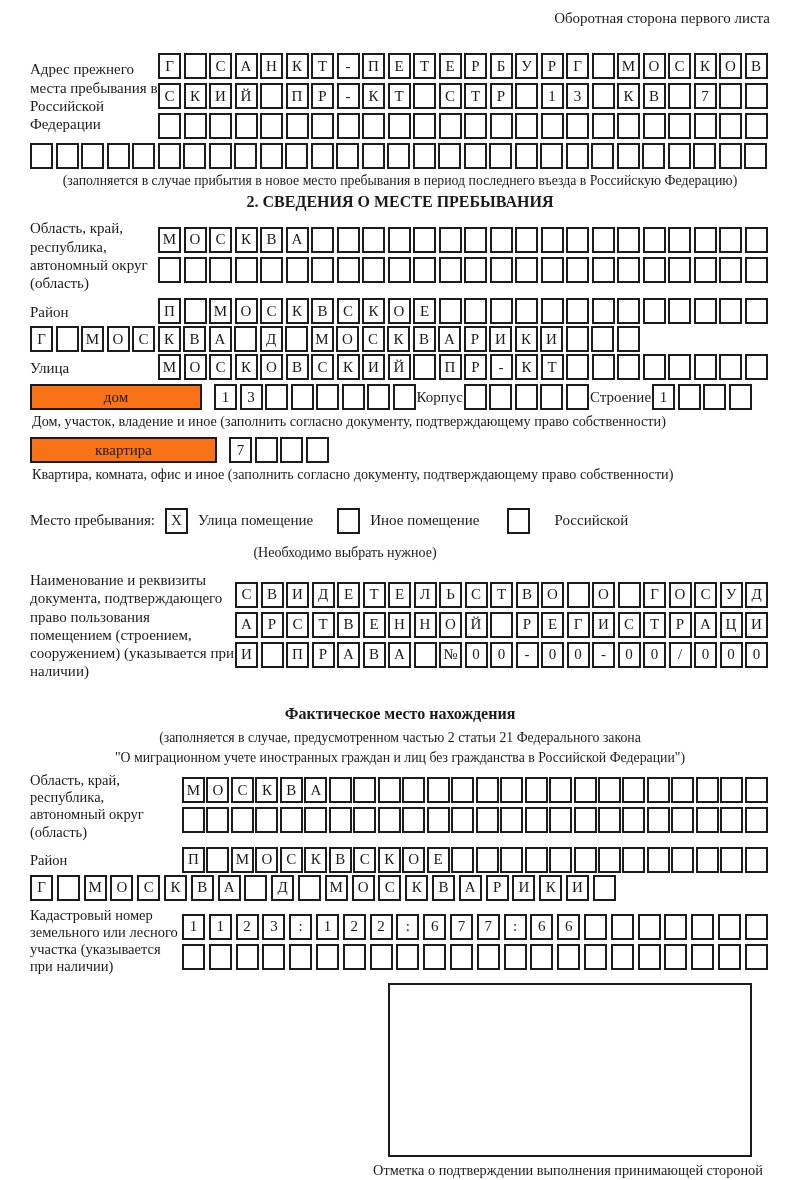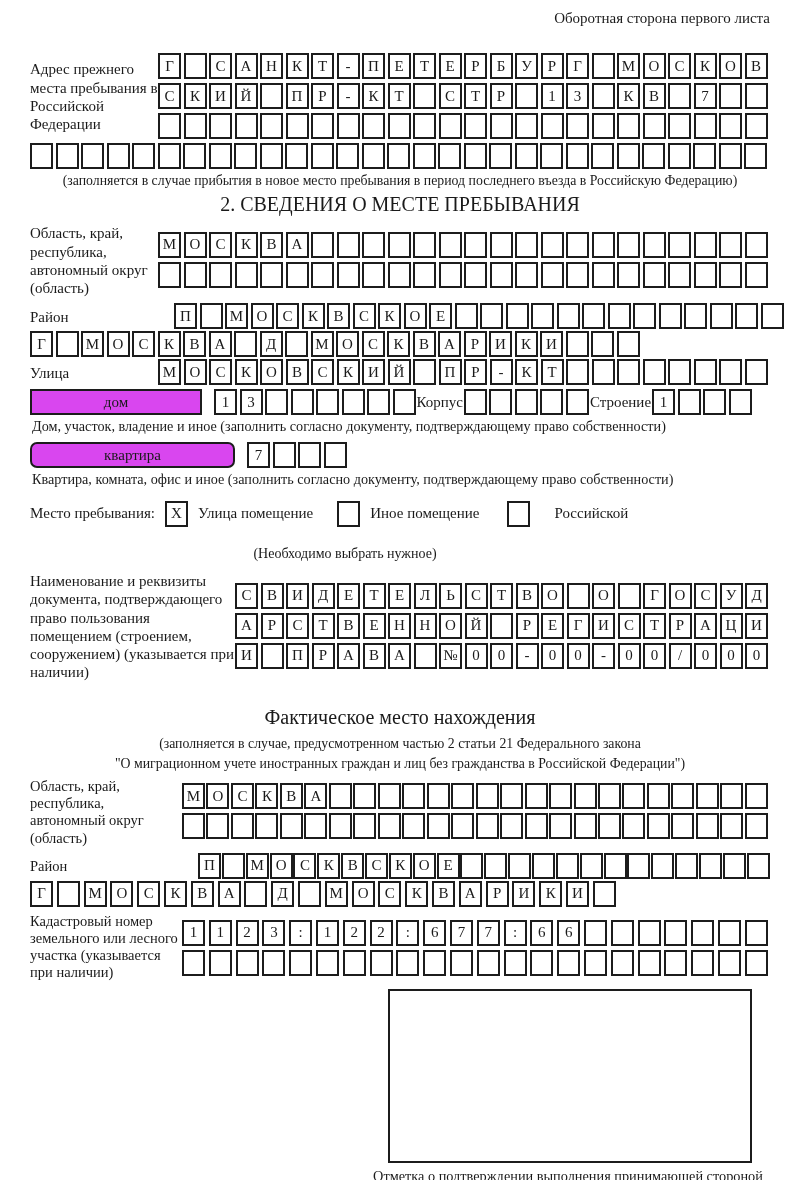--- a/index.html
+++ b/index.html
@@ -17,28 +17,28 @@
   .rows{display:flex;flex-direction:column;gap:4px;}
   .cells{display:flex;gap:2.5px;}
   .cellsS{display:flex;width:586px;justify-content:space-between;gap:0;}
   .cell{
     box-sizing:border-box;flex:none;width:23px;height:26px;
     border:2px solid #1c1c1c;display:flex;align-items:center;justify-content:center;
     font-size:15px;line-height:1;background:#fff;
   }
   .widebox{
     box-sizing:border-box;height:26px;border:2px solid #1c1c1c;flex:none;
-    display:flex;align-items:center;justify-content:center;font-size:15px;background:#d946ef;
+    display:flex;align-items:center;justify-content:center;font-size:15px;background:#f97316;
   }
   .caption{font-size:13.8px;text-align:center;margin:3px 0 4px 0;line-height:1.25;}
   .caption-left{font-size:14.2px;margin:3px 0 6px 2px;line-height:1.25;}
-  .sec-title{font-weight:normal;font-size:20px;text-align:center;margin:4px 0 6px 0;}
-  .mt2{margin-top:2px;} .mt4{margin-top:4px;} .mt6{margin-top:6px;gap:16px;}
-  .stay-row{display:flex;align-items:center;gap:10px;margin-top:12px;}
-  .stay-hint{width:330px;margin-left:150px;text-align:center;font-size:14px;margin-top:19px;margin-bottom:8px;}
+  .sec-title{font-weight:bold;font-size:16px;text-align:center;margin:4px 0 6px 0;}
+  .mt2{margin-top:2px;} .mt4{margin-top:4px;} .mt6{margin-top:6px;}
+  .stay-row{display:flex;align-items:center;gap:10px;margin-top:24px;}
+  .stay-hint{width:330px;margin-left:150px;text-align:center;font-size:14px;margin-top:11px;margin-bottom:8px;}
   .stamp-wrap{width:400px;margin-left:338px;margin-top:8px;}
   .stamp-box{box-sizing:border-box;width:364px;height:174px;border:2px solid #1c1c1c;margin-left:20px;background:#fff;}
   .stamp-cap{font-size:14.3px;text-align:center;line-height:1.25;margin-top:5px;font-weight:bold;}
   .stamp-cap.normal{font-weight:normal;}
   .house-row{display:flex;align-items:center;margin-top:4px;}
   .inline-lbl{flex:none;padding:0 1px;font-size:15px;}
 </style>
 </head>
 <body>
 
@@ -334,21 +334,21 @@
   <div class="cells">
       <div class="cell">1</div>
       <div class="cell"></div>
       <div class="cell"></div>
       <div class="cell"></div>
     </div>
 </div>
 <div class="caption-left">Дом, участок, владение и иное (заполнить согласно документу, подтверждающему право собственности)</div>
 
 <div class="house-row" style="margin-top:2px;">
-  <div class="widebox" style="width:205px;border-radius:7px;">квартира</div>
+  <div class="widebox" style="width:187px;">квартира</div>
   <div style="width:12px;flex:none;"></div>
   <div class="cells">
       <div class="cell">7</div>
       <div class="cell"></div>
       <div class="cell"></div>
       <div class="cell"></div>
     </div>
 </div>
 <div class="caption-left">Квартира, комната, офис и иное (заполнить согласно документу, подтверждающему право собственности)</div>
 

